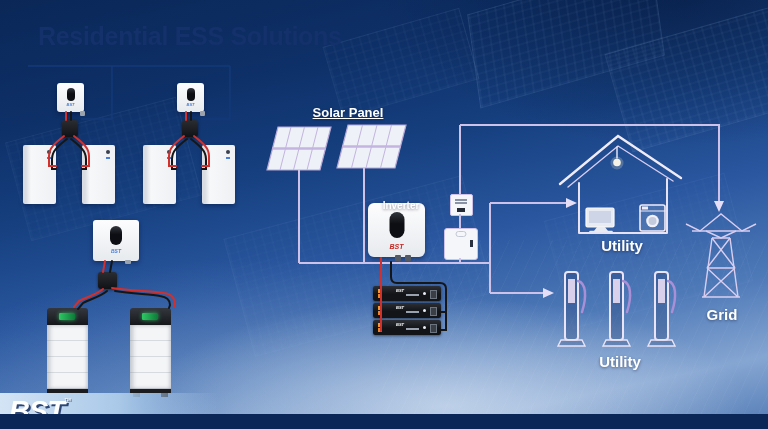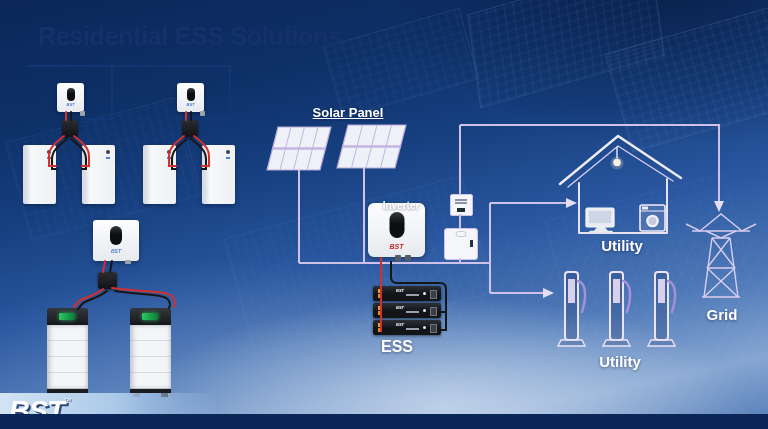--- a/index.html
+++ b/index.html
@@ -285,21 +285,20 @@
         <rect x="0" y="0" width="13" height="68" rx="3" fill="rgba(25,45,95,0.25)" stroke="#eae4f6" stroke-width="2"></rect>
         <rect x="3" y="7" width="7" height="24" fill="#d9d0ec"></rect>
         <path d="M-4,68 H17 L20,74 H-7 Z" fill="rgba(25,45,95,0.2)" stroke="#eae4f6" stroke-width="1.4"></path>
         <path d="M13,9 C21,11 22,24 17,40" stroke="#a98fd6" stroke-width="2.5" fill="none" stroke-linecap="round"></path>
       </g>
     </g>
   </svg>
 
   <div class="label" style="left:348px;top:105px;font-size:13px;text-decoration:underline;">Solar Panel</div>
   <div class="label" style="left:401px;top:188px;font-size:10px;margin-top:12px;">Inverter</div>
-  <div class="label" style="left:397px;top:338px;font-size:16px;">ESS</div>
   <div class="label" style="left:622px;top:237px;font-size:15px;">Utility</div>
   <div class="label" style="left:620px;top:353px;font-size:15px;">Utility</div>
   <div class="label" style="left:722px;top:306px;font-size:15px;">Grid</div>
 
   <div class="logo">
     <span class="bst">BST</span>
     <span class="tm">™</span>
   </div>
 
 </div>

